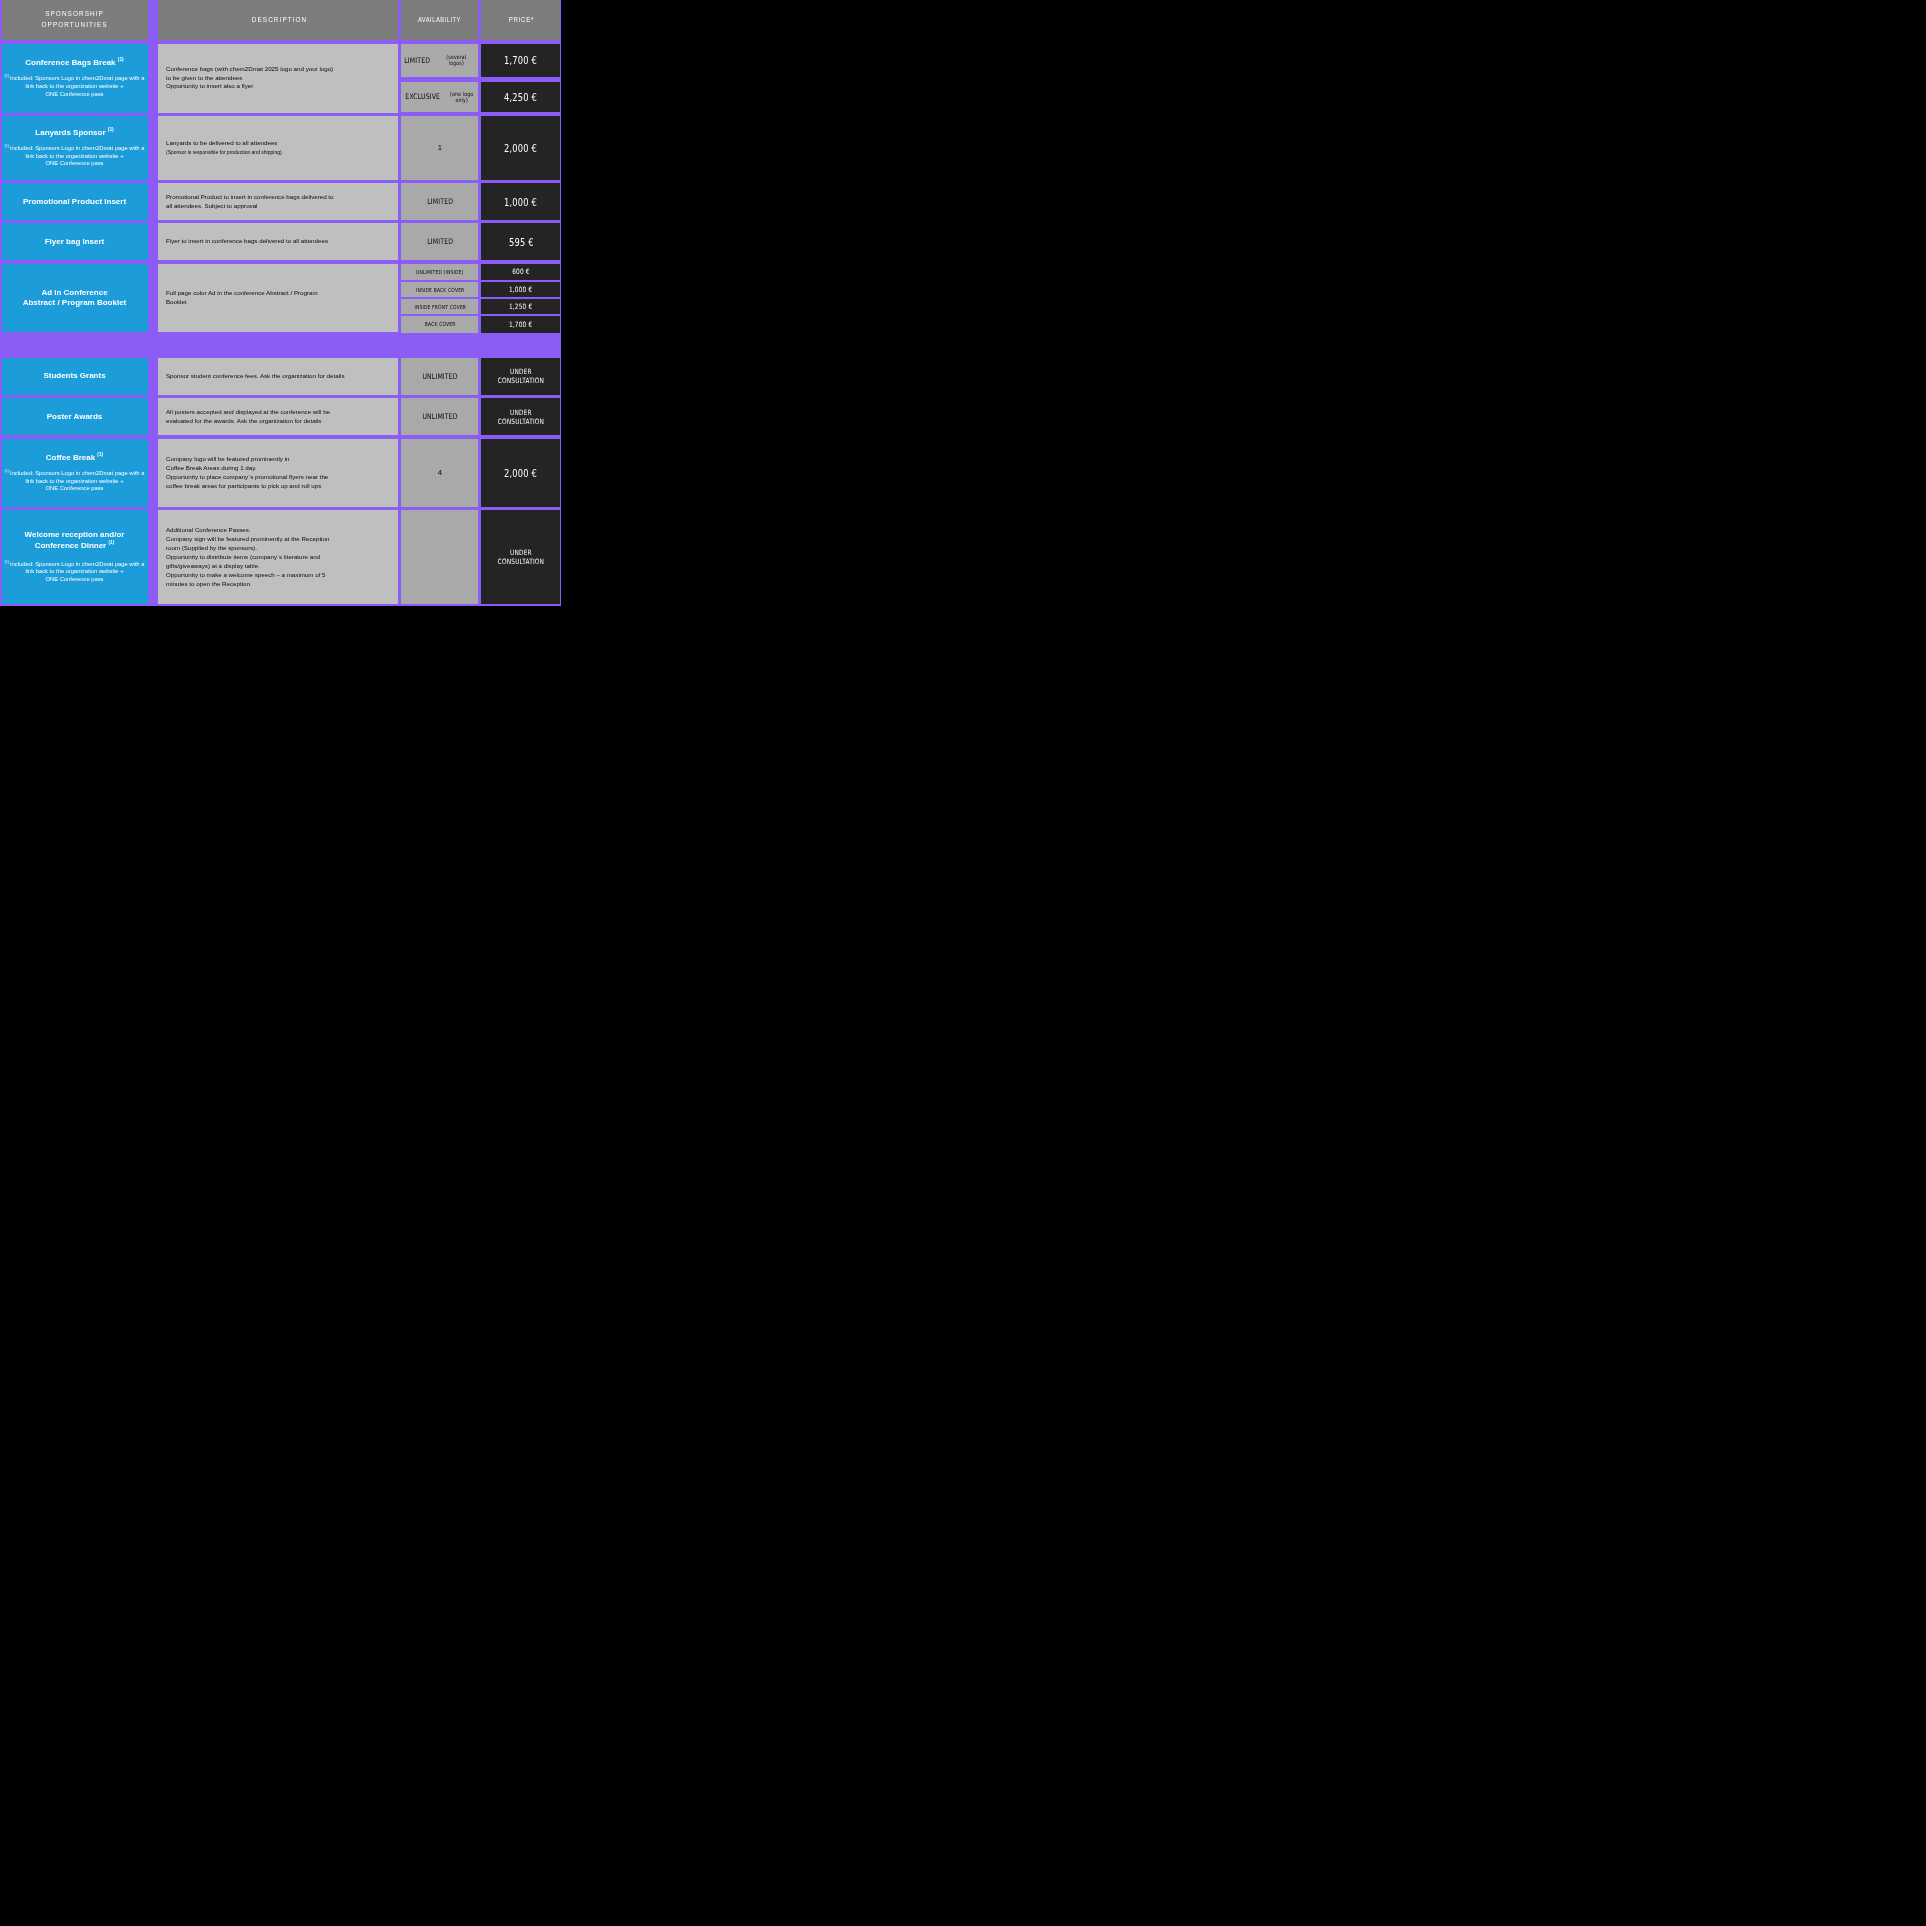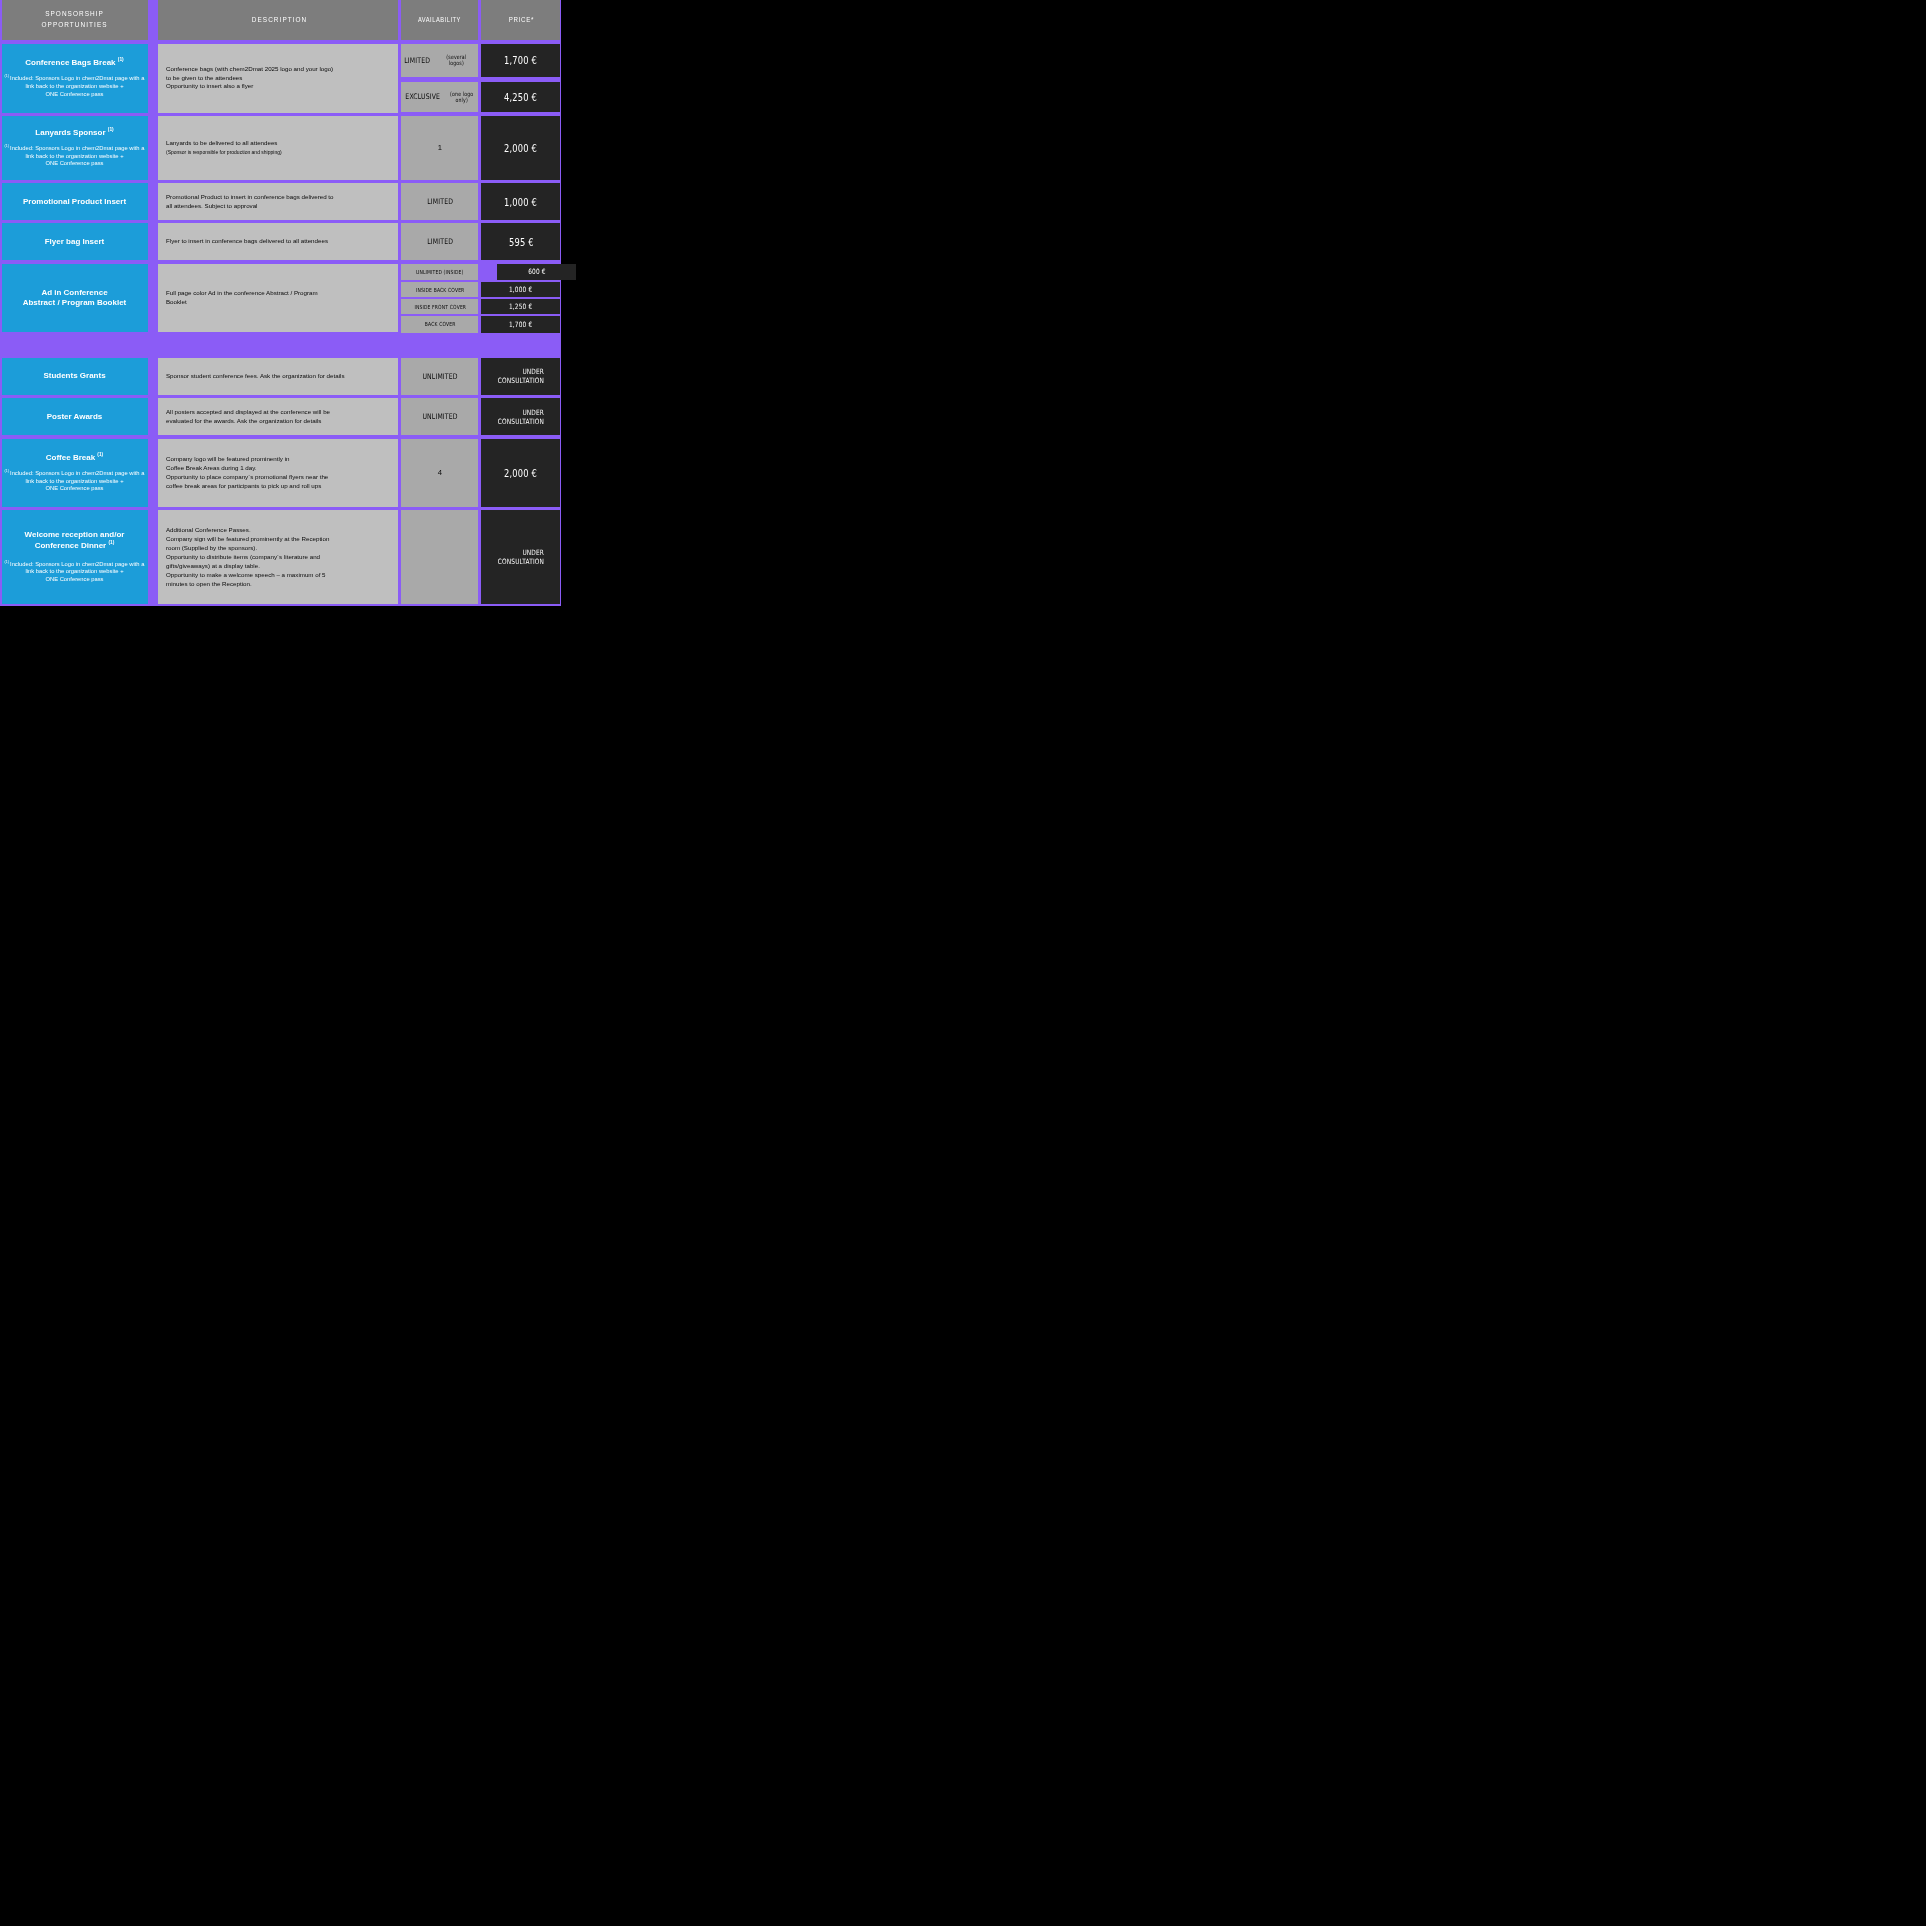--- a/index.html
+++ b/index.html
@@ -16,21 +16,21 @@
   .c1.blue { background:#1c9dd9; color:#fff; }
   .c2 { width:240px; flex:0 0 240px; margin-left:10.8px; background:#bfbfbf; color:#0a0a0a;
         display:flex; flex-direction:column; justify-content:center; padding:0 5.4px 0 7.7px; box-sizing:border-box; }
   .rightcols { width:159px; flex:0 0 159px; margin-left:3.1px; display:flex; flex-direction:column; }
   .pair { display:flex; flex:1; }
   .pair + .pair { margin-top:5.4px;border-radius:14px; }
   .rightcols.tight .pair + .pair { margin-top:1.9px; }
   .avail { width:77px; flex:0 0 77px; background:#a9a9a9; color:#0a0a0a;
            display:flex; flex-direction:row; justify-content:center; align-items:center; text-align:center; }
   .price { width:79px; flex:0 0 79px; margin-left:3.1px; background:#242424; color:#fff;
-           display:flex; justify-content:center; align-items:center; text-align:right; }
+           display:flex; justify-content:center; align-items:center; text-align:center; }
   
   .hcell { background:#7d7d7d; color:#fff; display:flex; justify-content:center; align-items:center; text-align:center; }
   .htext { font-size:7.3px; letter-spacing:1.2px; white-space:pre-line; display:inline-block; transform:scaleX(0.88); line-height:1.5; }
   
   .title { font-weight:bold; font-size:8px; line-height:1.25; white-space:pre-line; }
   .title sup, .note sup { font-size:60%; vertical-align:super; }
   .note { font-size:5.8px; line-height:1.35; margin-top:6.2px; padding:0 2.3px; }
   .note .ntext { white-space:pre-line; }
   .note sup { margin-right:1.2px; }
   
@@ -169,21 +169,21 @@
   <div class="row" style="height:68px; margin-bottom:3.5px;">
     <div class="c1 blue">
       <div class="title">Ad in Conference
 Abstract / Program Booklet</div>
     </div>
     <div class="c2">
       <div class="desc">Full page color Ad in the conference Abstract / Program
 Booklet</div>
     </div>
     <div class="rightcols tight">
-      <div class="pair" style="flex:0 0 16.6px;gap:16px;">
+      <div class="pair" style="flex:0 0 16.6px;">
         <div class="avail">
           <span class="techno av-small">UNLIMITED (INSIDE)</span>
         </div>
         <div class="price">
           <span class="techno p-mid">600 €</span>
         </div>
       </div>
       <div class="pair" style="flex:0 0 15px;">
         <div class="avail">
           <span class="techno av-small">INSIDE BACK COVER</span>

